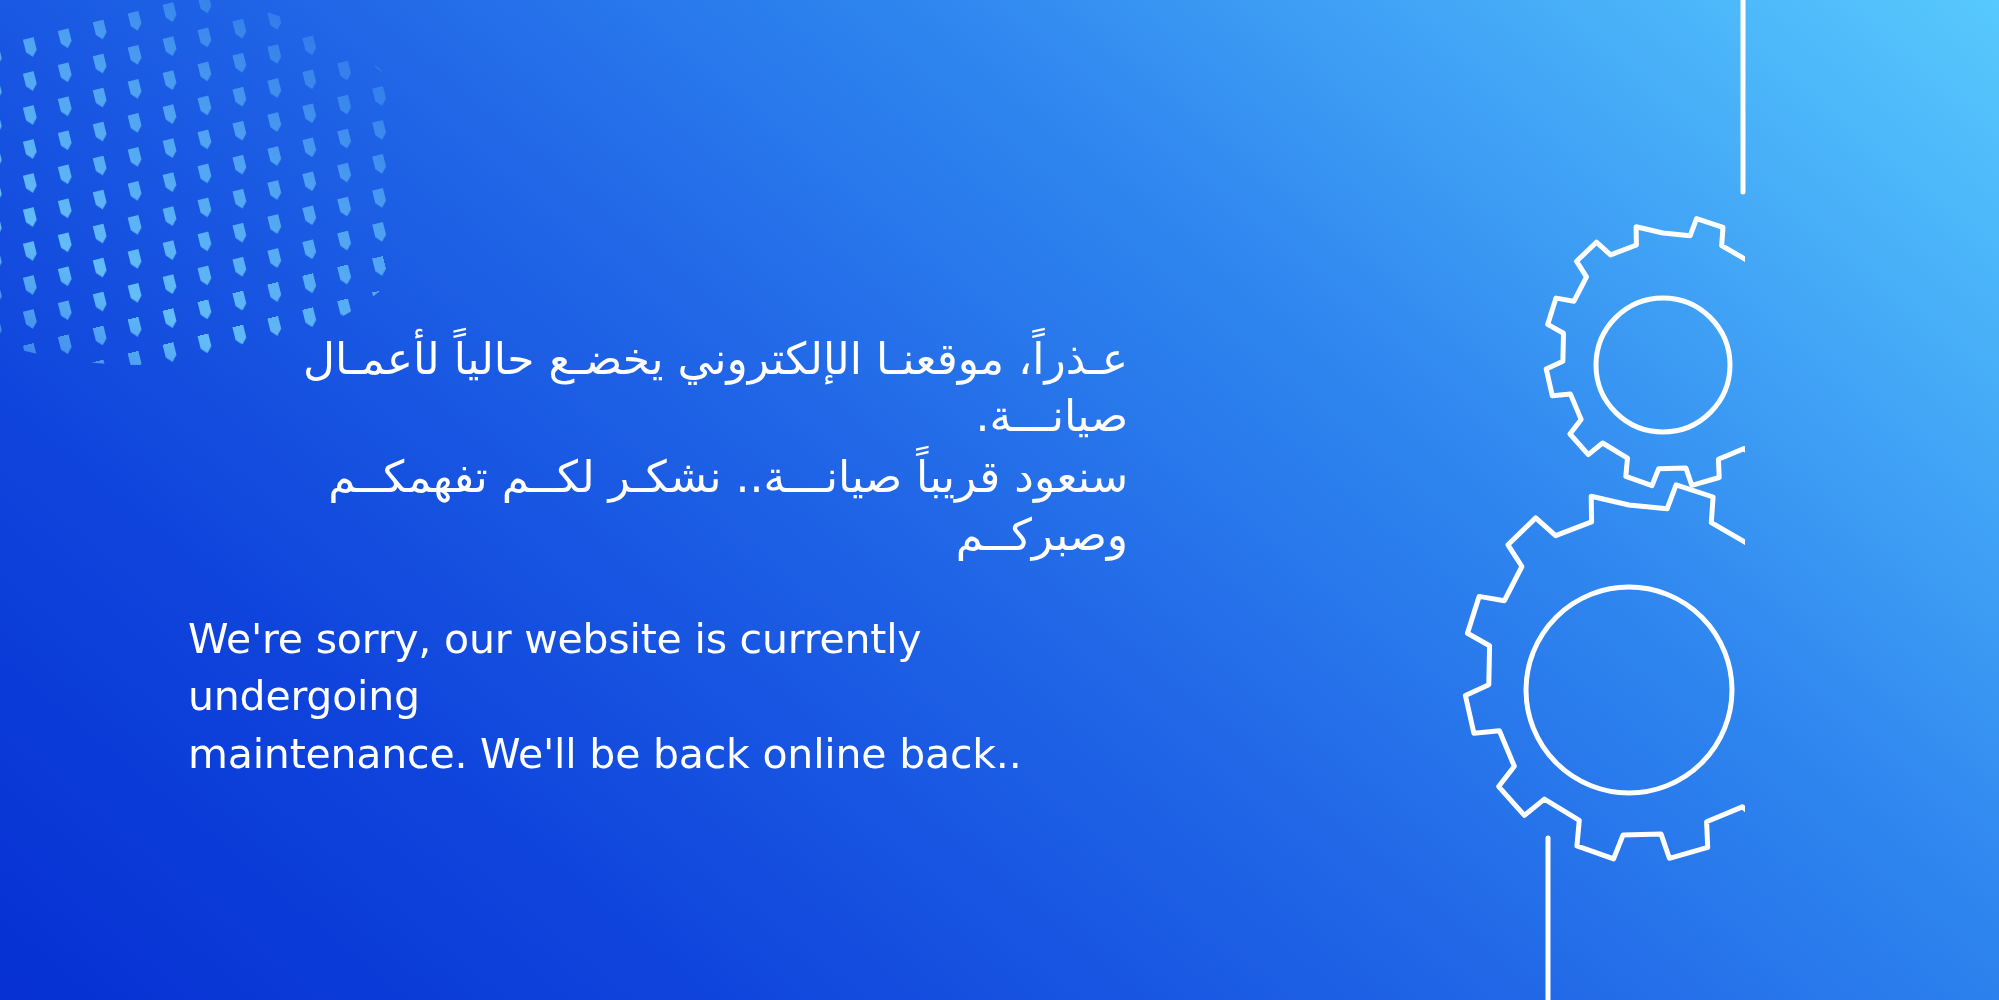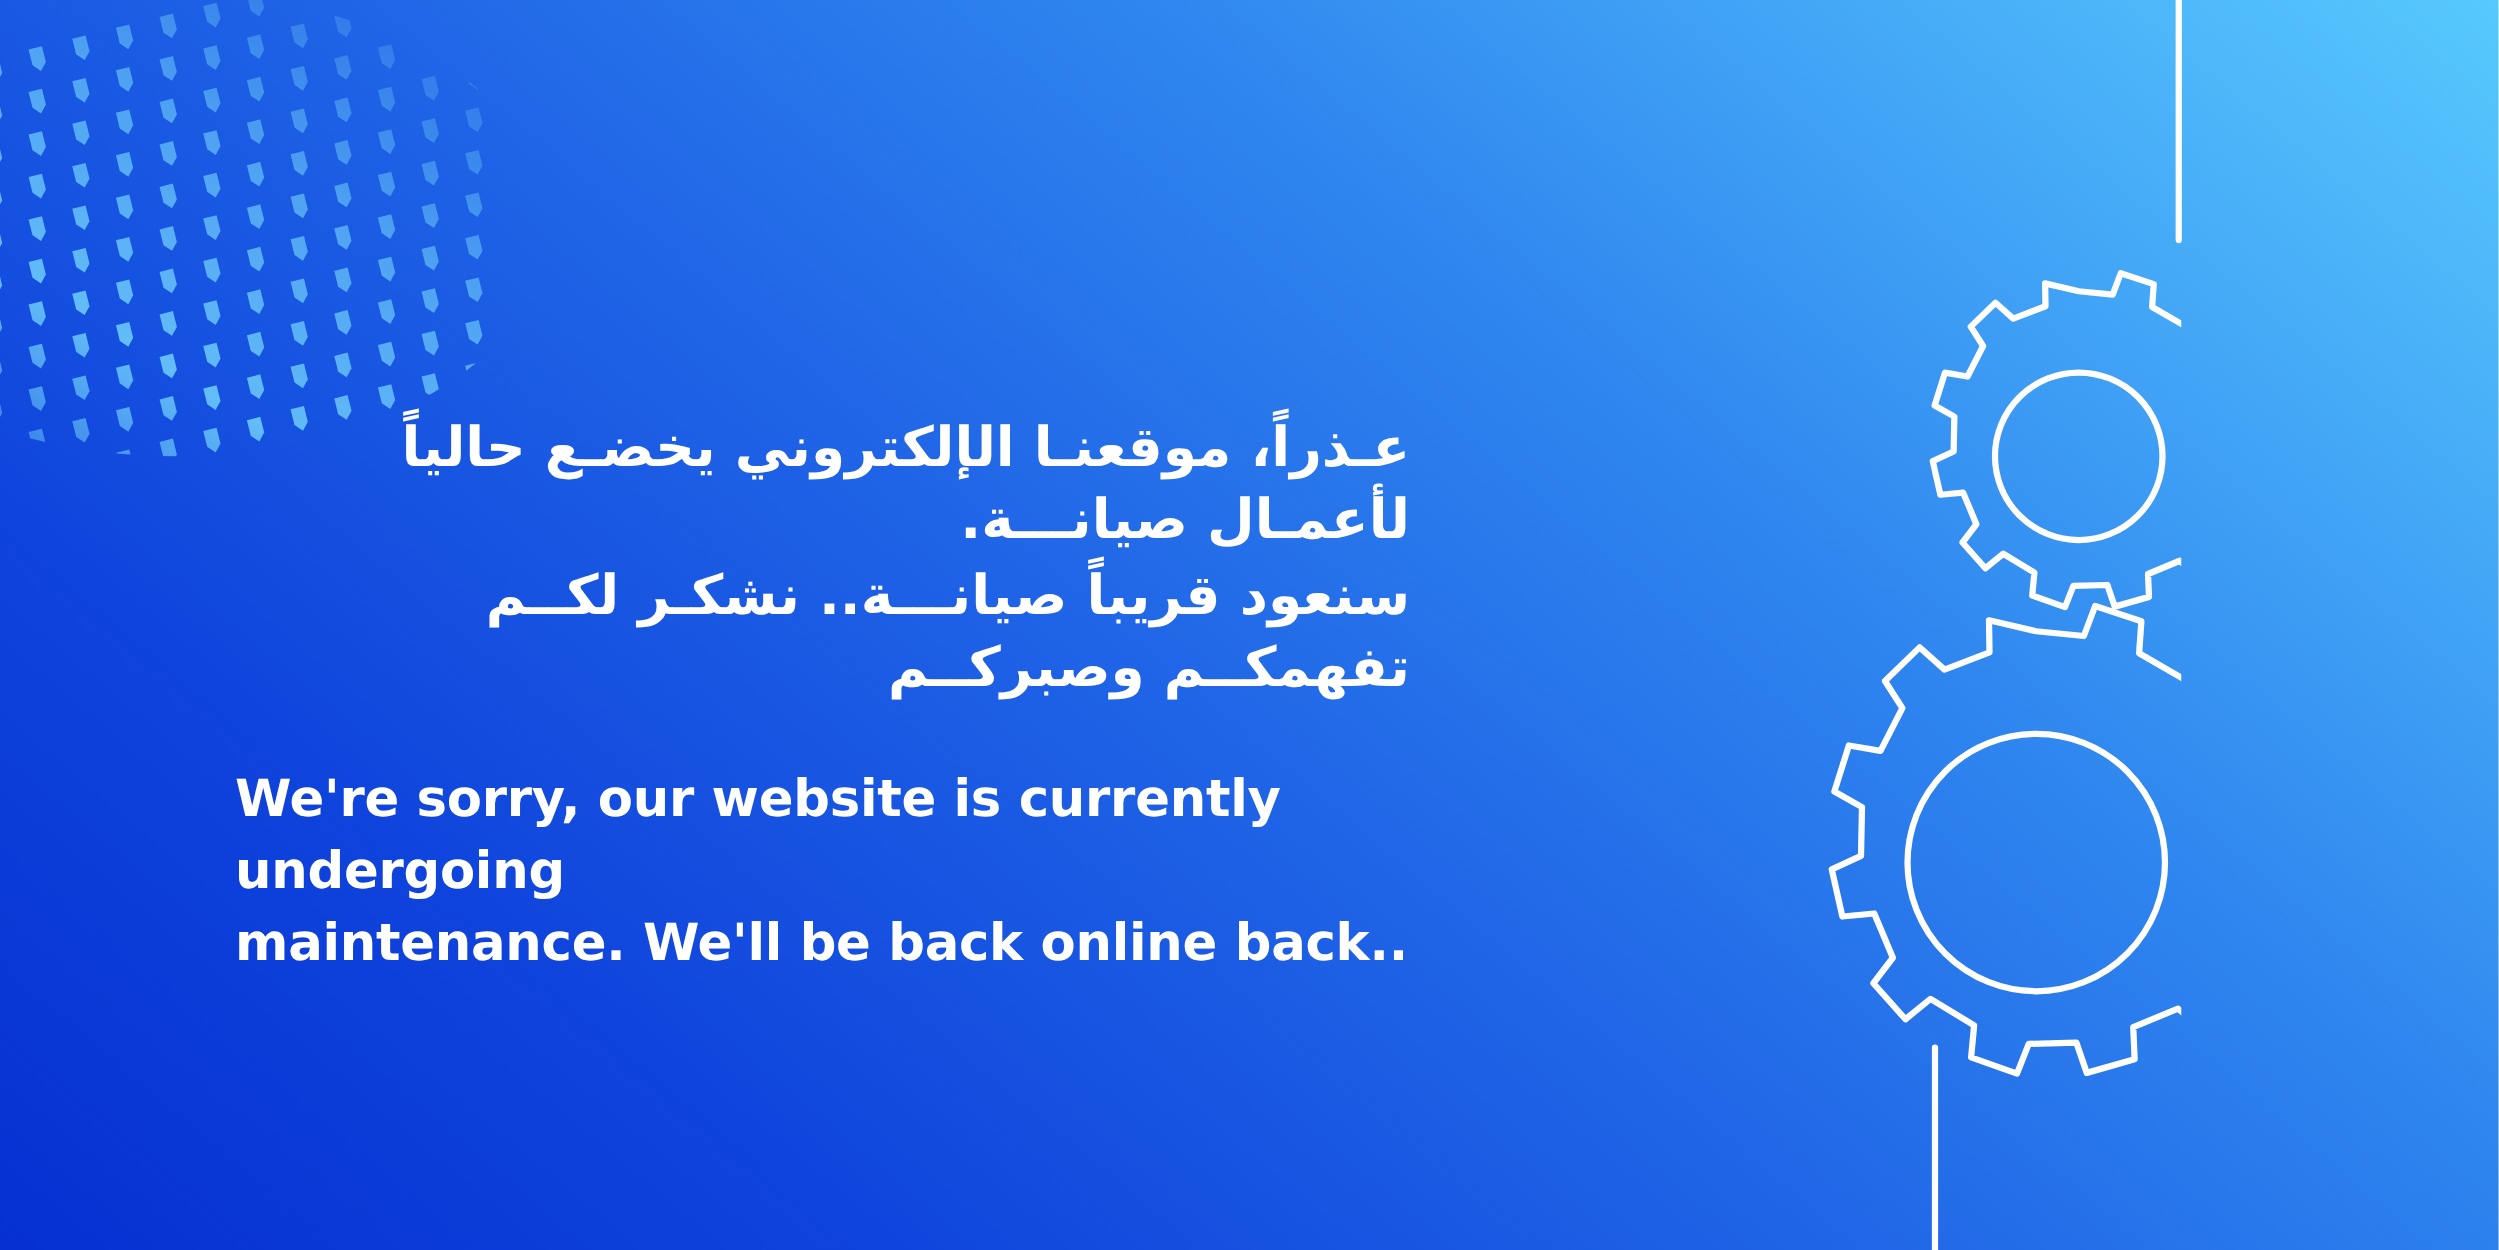--- a/index.html
+++ b/index.html
@@ -27,29 +27,29 @@
   #gears{
     position:absolute;right:0;top:0;width:760px;height:1000px;
     pointer-events:none;
   }
   
   #copy{
     position:absolute;left:188px;top:330px;width:960px;
   }
   .ar{
     direction:rtl;text-align:right;color:#ffffff;
-    font-size:44px;line-height:1.30;font-weight:700;
+    font-size:44px;line-height:1.30;font-weight:400;
     letter-spacing:.2px;
     width:940px;
     margin:0 0 4px 0;
     white-space:pre-line;
   }
   .en{
     direction:ltr;text-align:left;color:#ffffff;
-    font-size:41px;line-height:1.40;font-weight:700;
+    font-size:41px;line-height:1.40;font-weight:400;
     margin:0;white-space:pre-line;
     letter-spacing:-.2px;
   }
   .gap{height:44px;}
 </style>
 </head>
 <body>
 
 <div id="stage">
 

